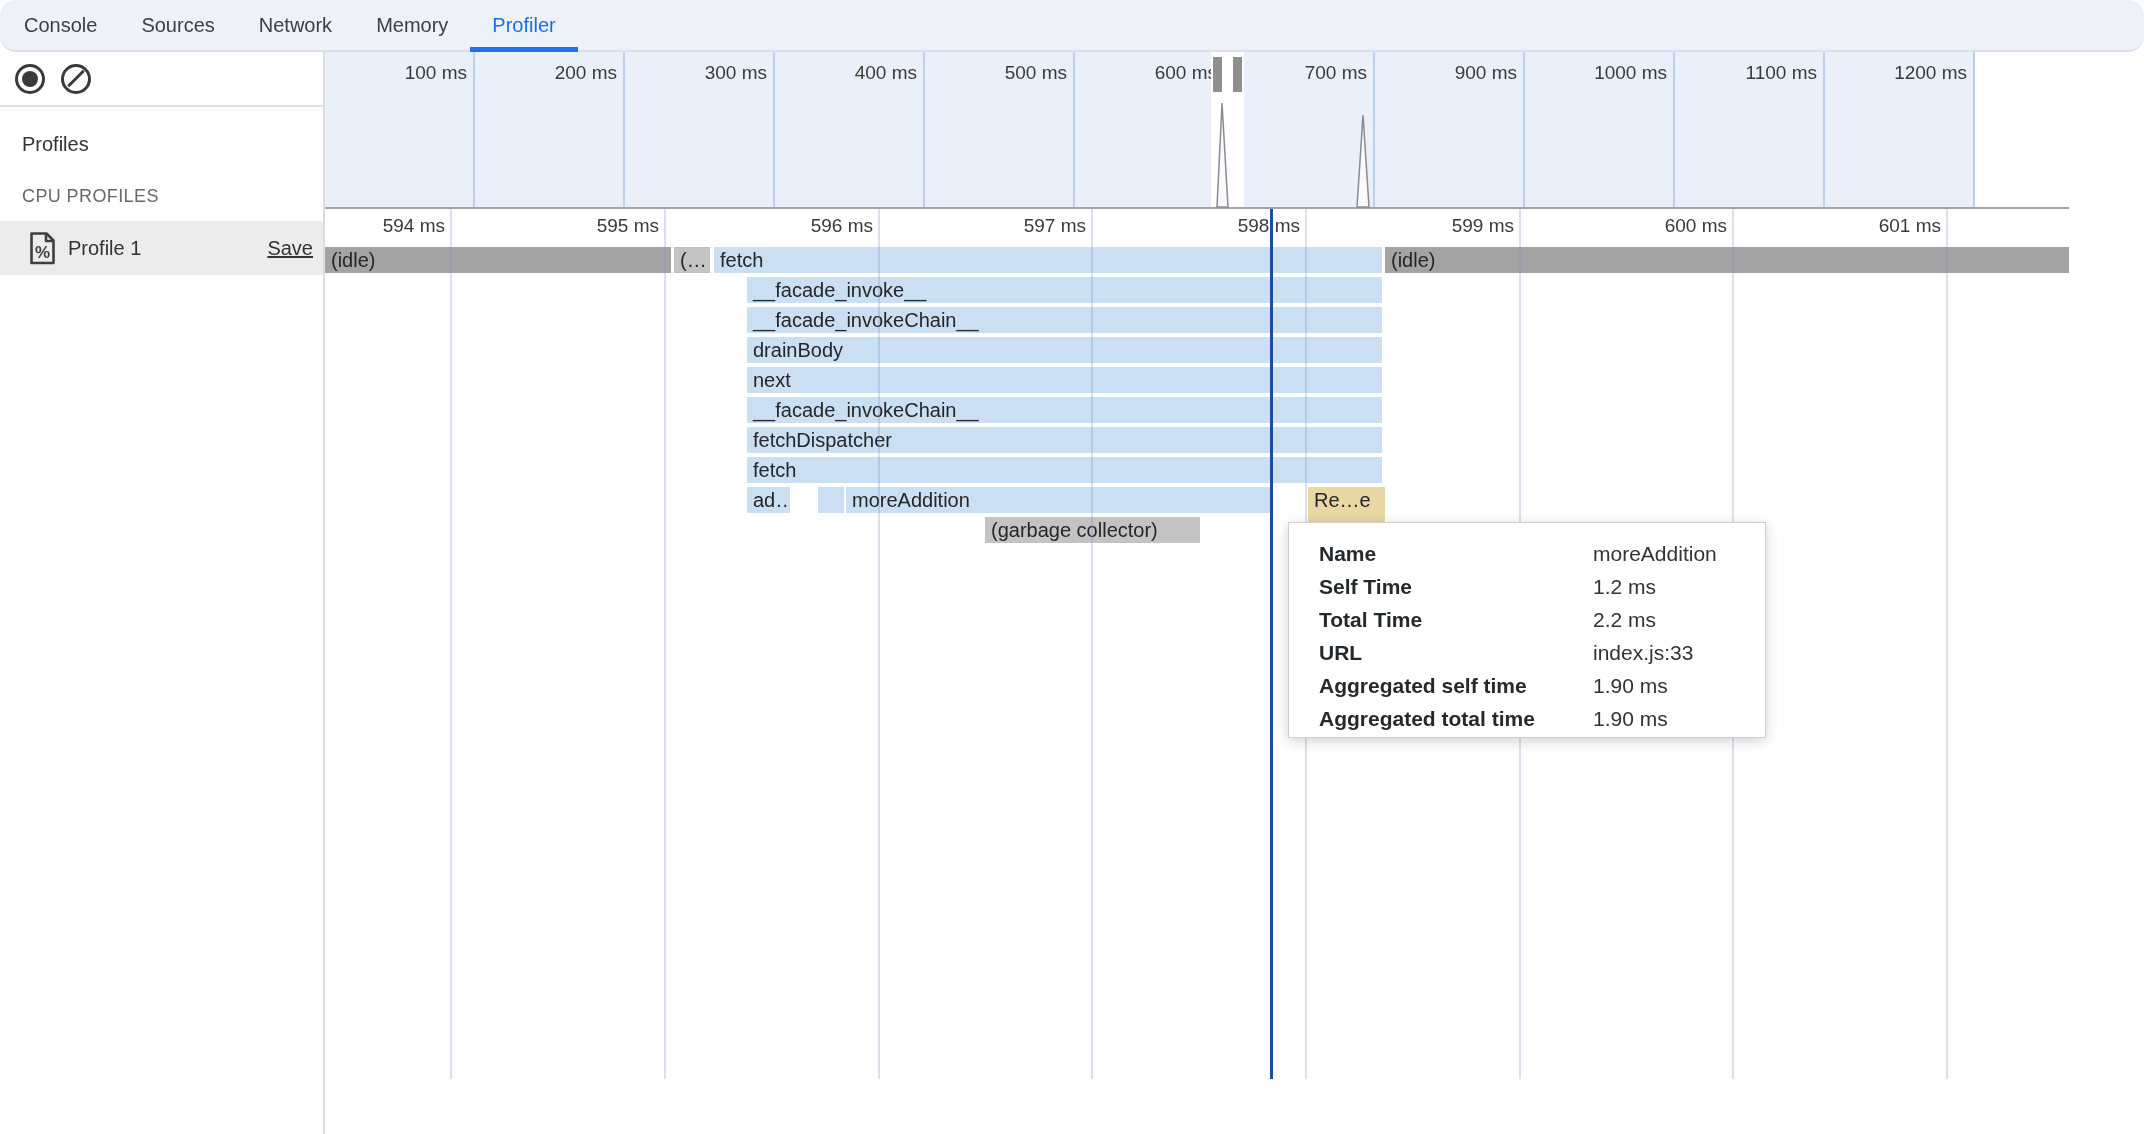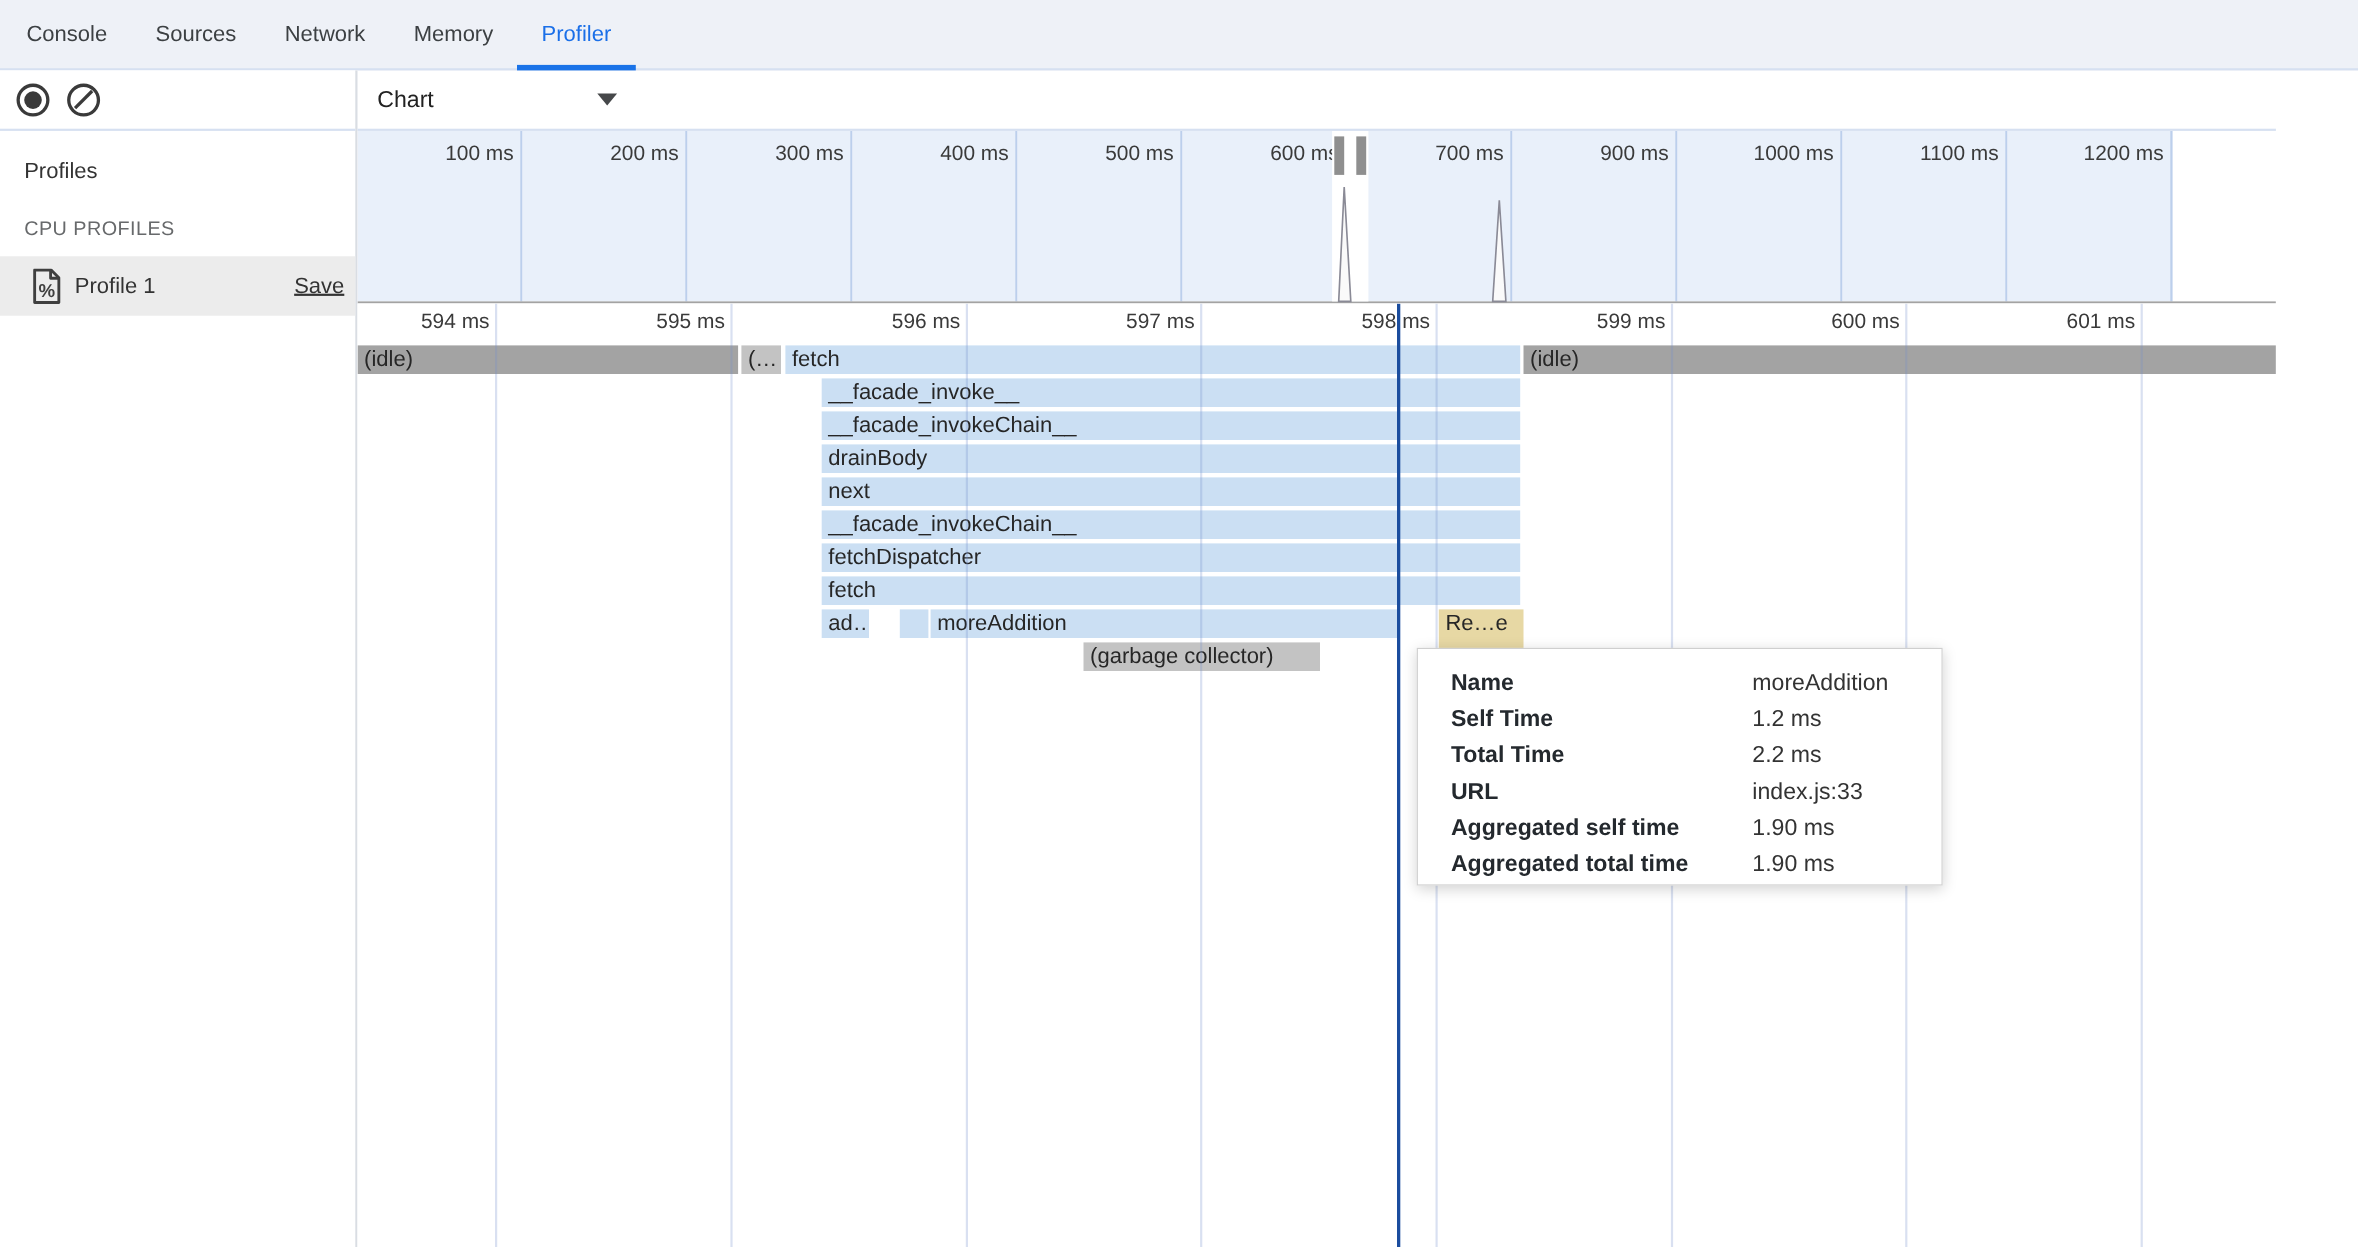--- a/index.html
+++ b/index.html
@@ -1,22 +1,22 @@
 <!DOCTYPE html>
 <html><head>
 <meta charset="utf-8">
 <style>
   * { margin:0; padding:0; box-sizing:border-box; }
   html,body { width:2144px; height:1134px; overflow:hidden; }
   body { font-family:"Liberation Sans", sans-serif; color:#333; background:#fff; }
   .app { position:relative; width:2144px; height:1134px; overflow:hidden; background:#fff; }
 
   
-  .tabbar { display:flex; align-items:stretch; height:64px; background:#eef1f7;
-            border-bottom:2px solid #d6e0f1; padding-left:2px; }
+  .tabbar { display:flex; align-items:stretch; height:52px; background:#eef1f7;
+            border-bottom:2px solid #d6e0f1; padding-left:2px;border-radius:16px; }
   .tab { position:relative; display:flex; align-items:center; padding:0 22px;
          font-size:20px; color:#3c4043; cursor:default; }
   .tab.active { color:#1a6fe8; }
   .tab.active::after { content:""; position:absolute; left:0; right:0; bottom:-2px;
                        height:5px; background:#1a73e8; }
 
   .content { display:flex; height:1082px; }
 
   
   .sidebar { width:325px; border-right:2px solid #d9dde3; background:#fff; flex:none; }
@@ -114,26 +114,20 @@
             <text x="6" y="26" font-size="17" font-weight="bold" fill="#3f3f3f" font-family="Liberation Sans, sans-serif">%</text>
           </svg>
           <span class="profile-name">Profile 1</span>
           <a class="save-link">Save</a>
         </div>
       </div>
     </aside>
 
     <main class="chart-area">
 
-      <div class="chart-toolbar">
-        <div class="view-select">
-          <span class="lbl">Chart</span>
-          <span class="chevron"></span>
-        </div>
-      </div>
 
       <div class="overview">
         <div class="ov-cols" id="ovcols">
             <div class="ov-col" style="width: 150px;"><span>100 ms</span></div>
             <div class="ov-col" style="width: 150px;"><span>200 ms</span></div>
             <div class="ov-col" style="width: 150px;"><span>300 ms</span></div>
             <div class="ov-col" style="width: 150px;"><span>400 ms</span></div>
             <div class="ov-col" style="width: 150px;"><span>500 ms</span></div>
             <div class="ov-col" style="width: 150px;"><span>600 ms</span></div>
             <div class="ov-col" style="width: 150px;"><span>700 ms</span></div>

